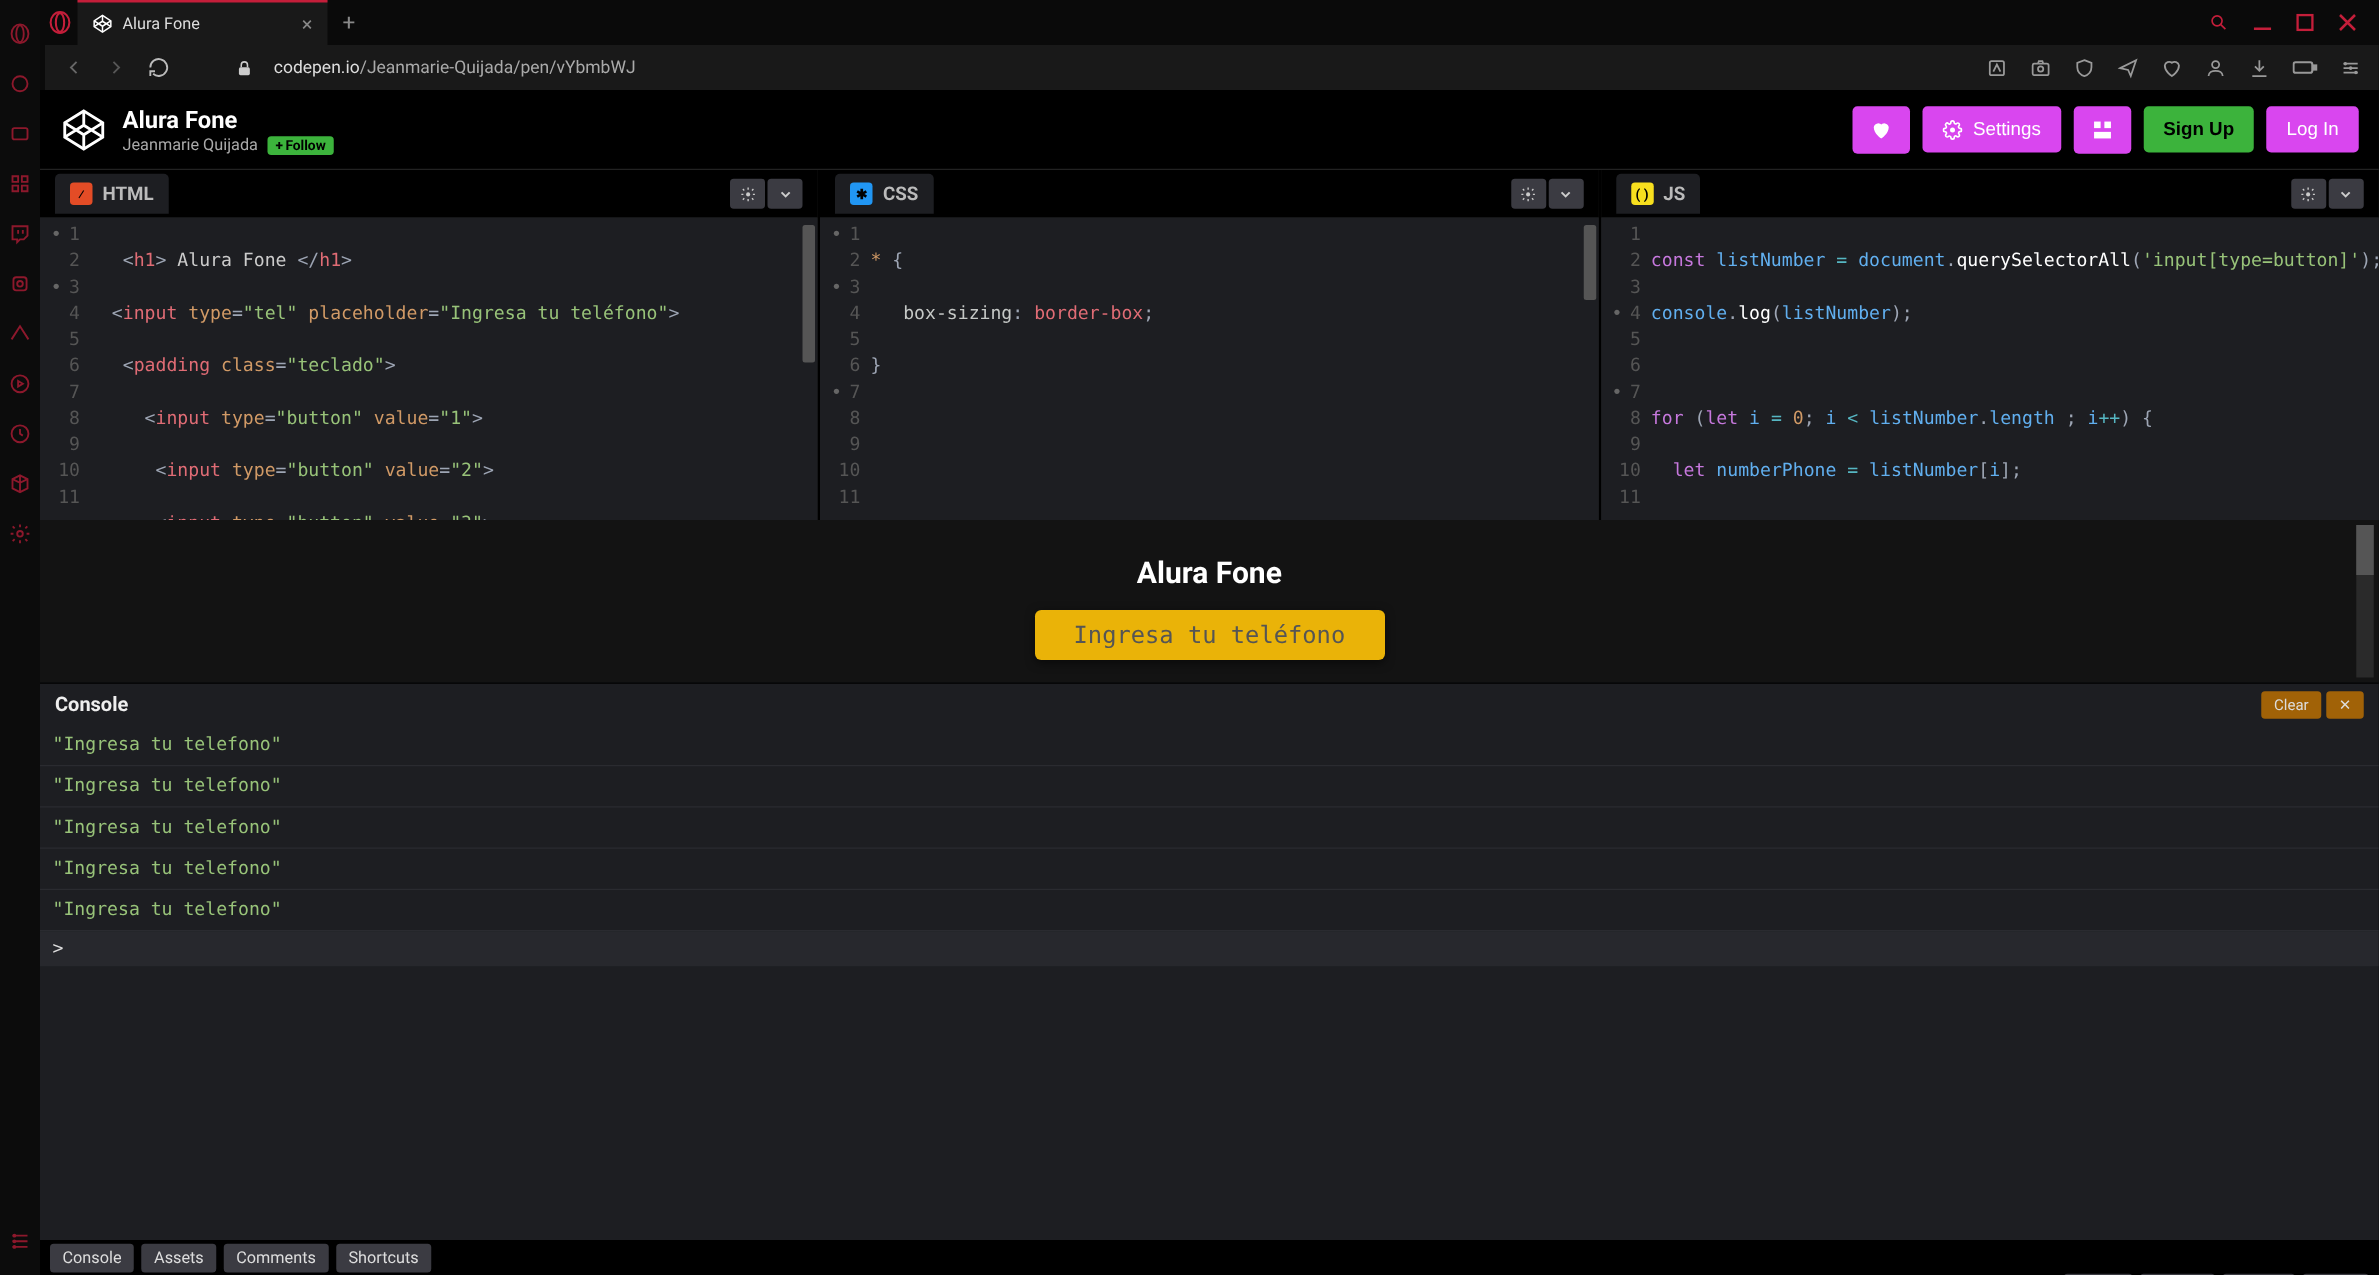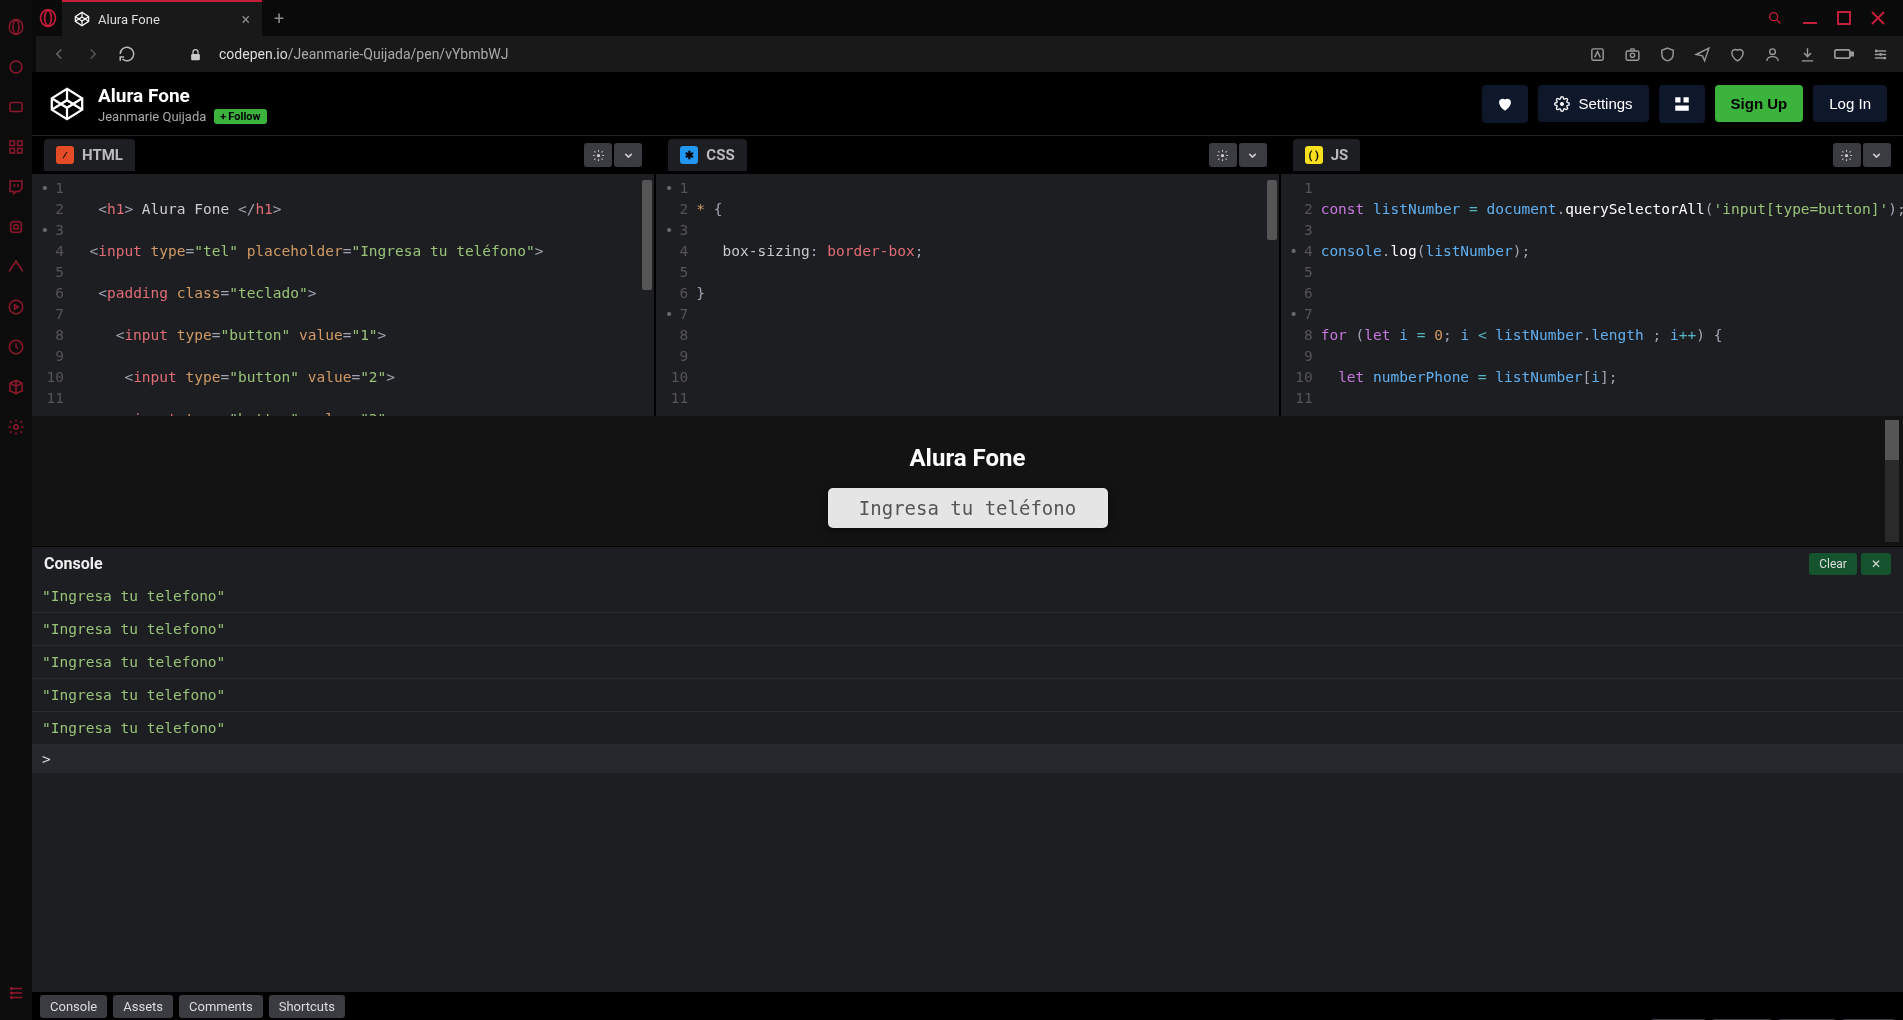--- a/index.html
+++ b/index.html
@@ -34,21 +34,21 @@
 
 
 .cp-header { position: absolute; left: 32px; top: 72px; right: 0; height: 64px; background: #000; display: flex; align-items: center; padding: 0 16px; border-bottom: 1px solid #222; }
 .cp-logo { width: 38px; height: 38px; margin-right: 12px; }
 .cp-title-block { display: flex; flex-direction: column; }
 .cp-title { color: #fff; font-weight: 700; font-size: 19px; }
 .cp-author-row { display: flex; align-items: center; gap: 8px; margin-top: 2px; }
 .cp-author { color: #aaa; font-size: 13px; }
 .follow-btn { background: #3cb33c; color: #000; font-size: 11px; font-weight: 700; padding: 1px 6px; border-radius: 3px; display: flex; align-items: center; gap: 2px; }
 .cp-header-right { margin-left: auto; display: flex; align-items: center; gap: 10px; }
-.cp-btn { background: #0f172a; color: #fff; border: none; padding: 10px 16px; border-radius: 4px; font-size: 15px; display: flex; align-items: center; gap: 8px; cursor: pointer; }
+.cp-btn { background: #d946ef; color: #fff; border: none; padding: 10px 16px; border-radius: 4px; font-size: 15px; display: flex; align-items: center; gap: 8px; cursor: pointer; }
 .cp-btn.icon-only { padding: 10px 14px; }
 .cp-btn.green { background: #3cb33c; color: #000; font-weight:600; }
 
 
 .editors { position: absolute; left: 32px; top: 136px; right: 0; height: 280px; display: flex; background: #1e1e1e; }
 .editor-pane { flex: 1; display: flex; flex-direction: column; border-right: 2px solid #000; min-width: 0; }
 .editor-pane:last-child { border-right: none; }
 .editor-tab { height: 38px; background: #000; display: flex; align-items: center; padding: 0 12px; }
 .editor-tab-inner { background: #1d1e22; height: 32px; display: flex; align-items: center; padding: 0 12px; border-top-left-radius: 4px; border-top-right-radius: 4px; gap: 8px; }
 .lang-badge { width: 18px; height: 18px; border-radius: 3px; display: flex; align-items: center; justify-content: center; font-size: 11px; font-weight: 700; }
@@ -78,29 +78,29 @@
 .t-var  { color: #61afef; }
 .t-num  { color: #d19a66; }
 .t-op   { color: #56b6c2; }
 .t-fn   { color: #ffffff; }
 .t-com  { color: #777; }
 .bullet { color:#666; margin-right:6px; }
 
 
 .preview { position: absolute; left: 32px; top: 416px; right: 0; height: 130px; background: #131313; display: flex; flex-direction: column; align-items: center; padding-top: 28px; }
 .preview h1 { color: #fff; font-size: 24px; font-weight: 700; }
-.preview .phone-input { margin-top: 16px; width: 280px; height: 40px; background: #e5e5e5; border: none; border-radius: 5px; text-align: center; font-family: monospace; font-size: 19px; color: #555; display:flex; align-items:center; justify-content:center; box-shadow: 0 2px 8px rgba(0,0,0,.5);}
+.preview .phone-input { margin-top: 16px; width: 280px; height: 40px; background: #eab308; border: none; border-radius: 5px; text-align: center; font-family: monospace; font-size: 19px; color: #555; display:flex; align-items:center; justify-content:center; box-shadow: 0 2px 8px rgba(0,0,0,.5);}
 .preview-scroll { position:absolute; right:4px; top:4px; width:14px; bottom:4px; background:#2a2a2a;}
 .preview-scroll .thumb { width:100%; height:40px; background:#555; }
 
 
 .console-head { position: absolute; left: 32px; top: 546px; right: 0; height: 34px; background: #1d1e22; border-top: 1px solid #000; display: flex; align-items: center; padding: 0 12px; }
 .console-title { color: #eee; font-weight: 700; font-size: 16px; }
 .console-head-right { margin-left: auto; display: flex; gap: 4px; }
-.ch-btn { background: #14532d; color: #ddd; font-size: 12px; padding: 4px 10px; border-radius: 3px; cursor: pointer; }
+.ch-btn { background: #a16207; color: #ddd; font-size: 12px; padding: 4px 10px; border-radius: 3px; cursor: pointer; }
 .console-body { position: absolute; left: 32px; top: 580px; right: 0; bottom: 28px; background: #1d1e22; overflow: hidden; font-family: monospace; font-size: 14.5px; }
 .console-line { padding: 8px 10px; border-bottom: 1px solid #2a2b30; color: #98c379; }
 .console-prompt { padding: 6px 10px; color: #ddd; background:#27282d; }
 
 
 .footer { position: absolute; left: 32px; bottom: 0; right: 0; height: 28px; background: #000; display: flex; align-items: center; padding: 0 8px; gap: 6px; }
 .foot-btn { background: #3b3b42; color: #ddd; font-size: 13px; padding: 4px 10px; border-radius: 3px; cursor: pointer; }
 .footer-right { margin-left: auto; display: flex; gap: 6px; align-items:center;margin-top:48px; }
 .fork-icon { font-size: 12px; margin-right: 2px; }
 

